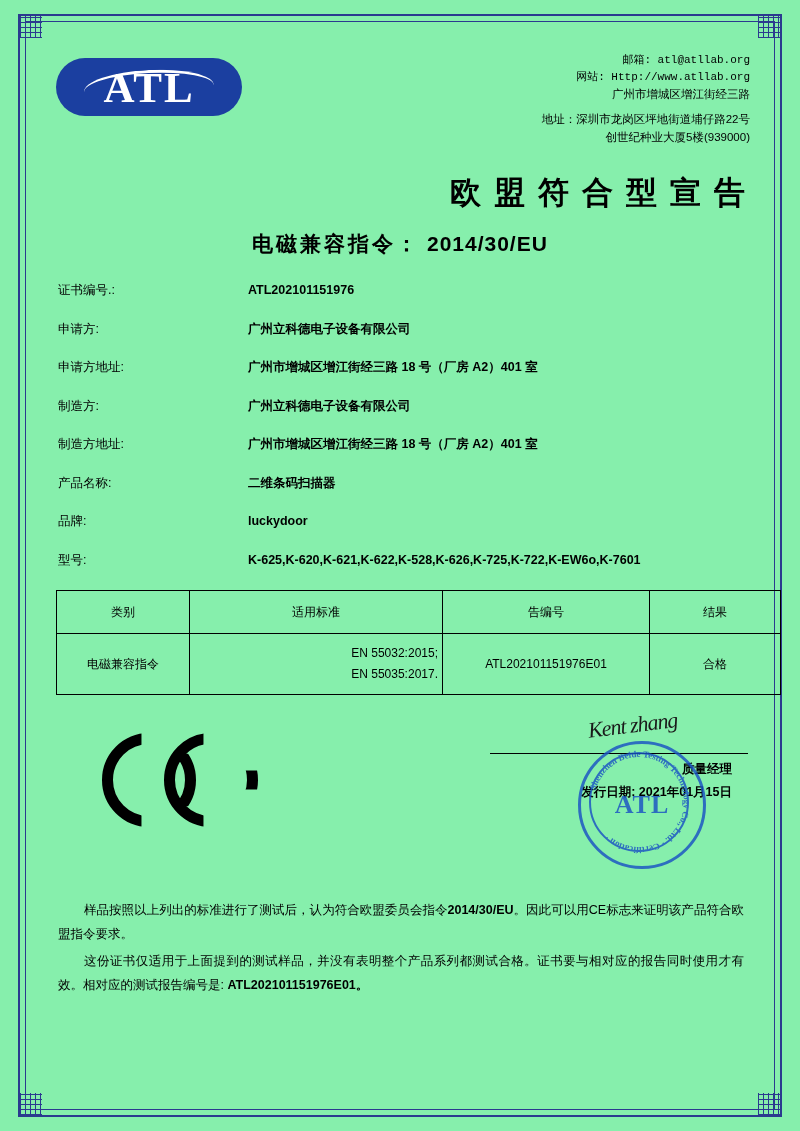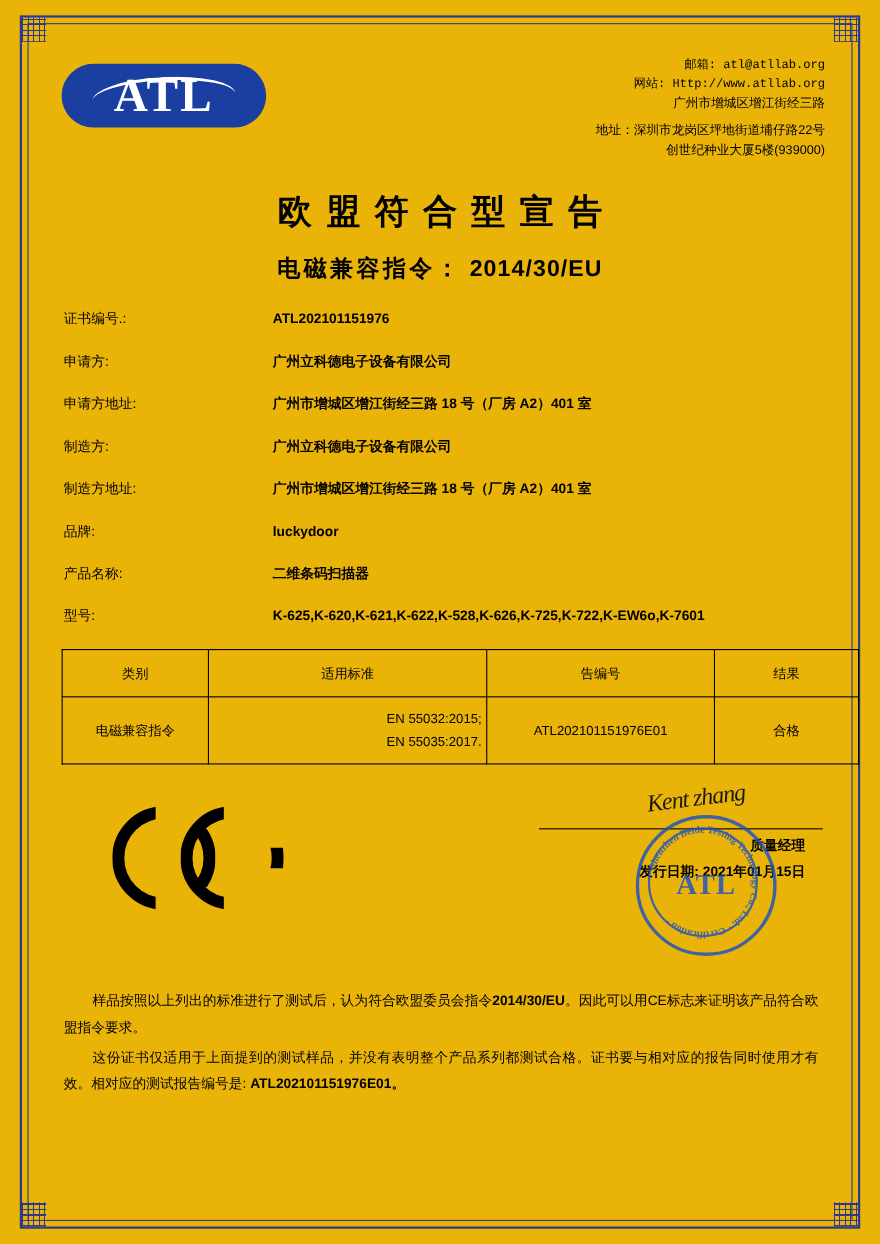--- a/index.html
+++ b/index.html
@@ -8,21 +8,21 @@
     background: #ffffff;
   }
   body {
     font-family: "Liberation Sans", sans-serif;
     color: #000;
   }
   .page {
     position: relative;
     width: 800px;
     height: 1131px;
-    background: #eab308;
+    background: #86efac;
     overflow: hidden;
   }
   
   .frame-outer {
     position: absolute;
     left: 18px;
     top: 14px;
     right: 18px;
     bottom: 14px;
     border: 2px solid #2b3a8f;
@@ -102,21 +102,21 @@
     line-height: 1.55;
     color: #000;
   }
   .header-info .mono {
     font-family: "Liberation Mono", monospace;
     font-size: 11px;
   }
 
   
   .title-main {
-    text-align: center;
+    text-align: right;
     font-family: "Liberation Serif", serif;
     font-weight: bold;
     font-size: 31px;
     letter-spacing: 13px;
     margin-top: 26px;
     margin-bottom: 16px;
     text-indent: 13px;
   }
   .title-sub {
     text-align: center;
@@ -348,26 +348,26 @@
       </div>
       <div class="field-row">
         <div class="field-label">制造方:</div>
         <div class="field-value">广州立科德电子设备有限公司</div>
       </div>
       <div class="field-row">
         <div class="field-label">制造方地址:</div>
         <div class="field-value">广州市增城区增江街经三路 18 号（厂房 A2）401 室</div>
       </div>
       <div class="field-row">
+        <div class="field-label">产品名称:</div>
+        <div class="field-value">二维条码扫描器</div>
+      </div>
+      <div class="field-row">
         <div class="field-label">品牌:</div>
         <div class="field-value">luckydoor</div>
-      </div>
-      <div class="field-row">
-        <div class="field-label">产品名称:</div>
-        <div class="field-value">二维条码扫描器</div>
       </div>
       <div class="field-row">
         <div class="field-label">型号:</div>
         <div class="field-value">K-625,K-620,K-621,K-622,K-528,K-626,K-725,K-722,K-EW6o,K-7601</div>
       </div>
     </div>
 
     <table class="tbl">
       <thead>
         <tr>

